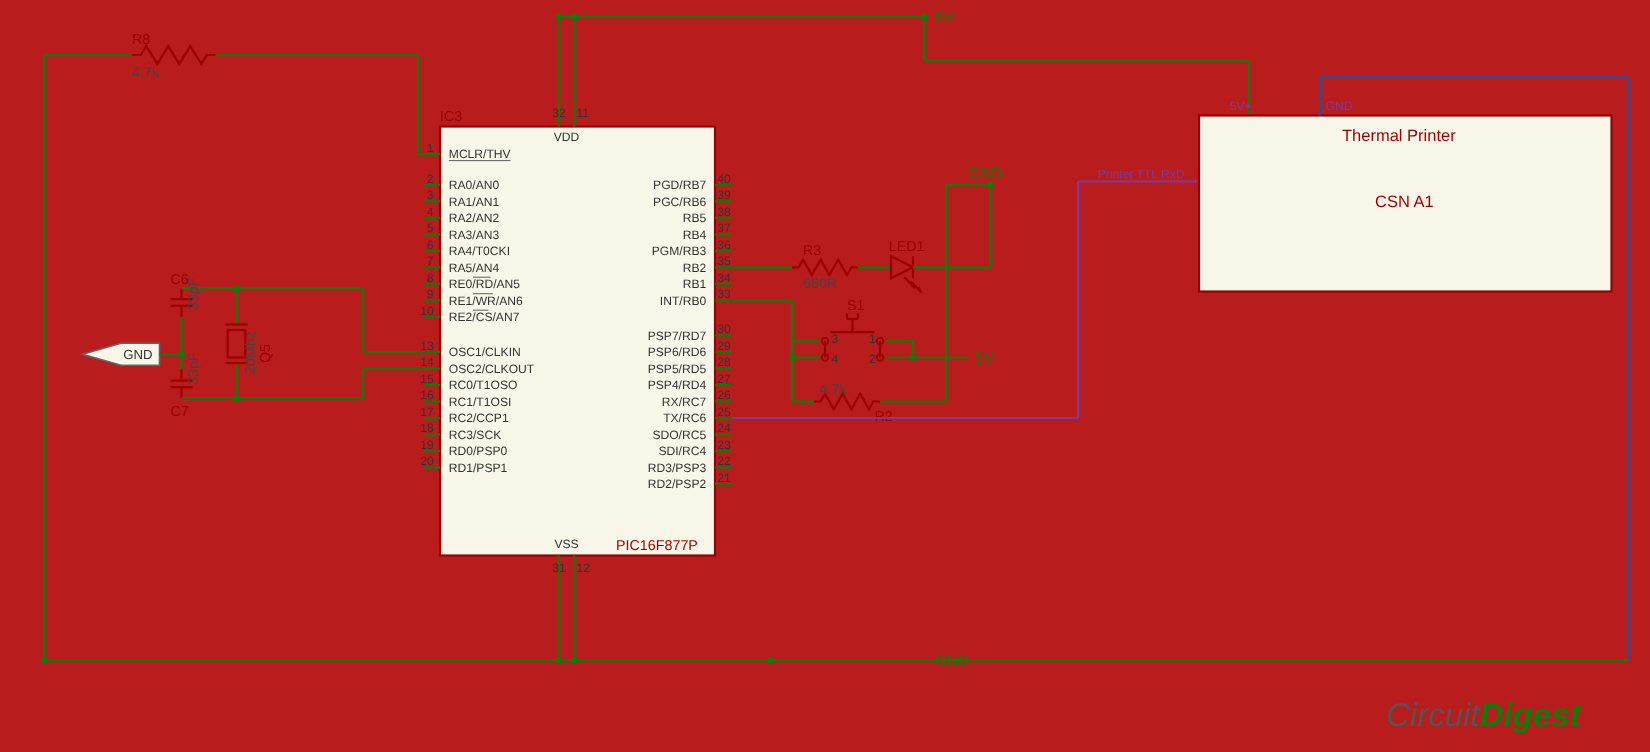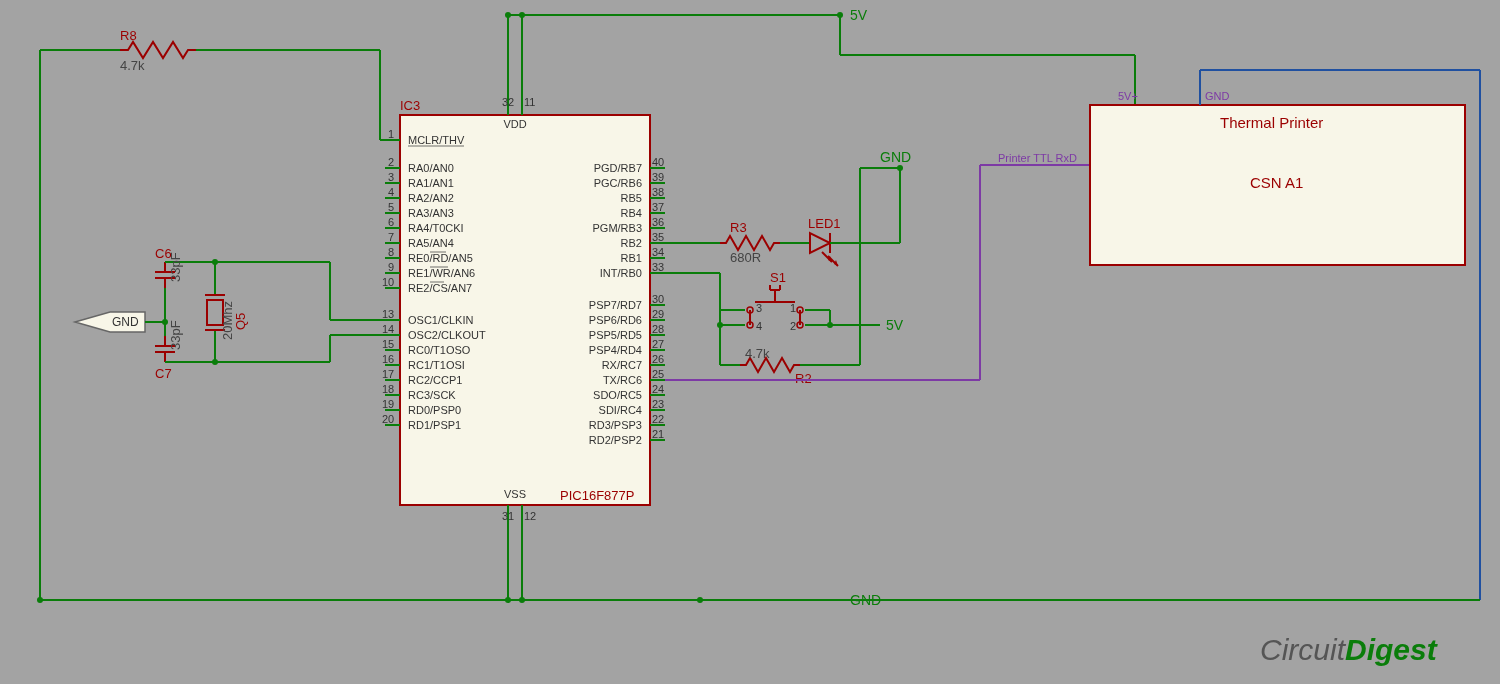--- a/index.html
+++ b/index.html
@@ -8,21 +8,21 @@
     background: #f5f5f5;
     font-family: Arial, sans-serif;
     width: 1500px;
     height: 684px;
     position: relative;
   }
   .canvas {
     position: relative;
     width: 1500px;
     height: 684px;
-    background: #a3a3a3;
+    background: #b91c1c;
   }
   .wire-red { stroke: #9b0000; stroke-width: 2; fill: none; }
   .wire-green { stroke: #0a7d0a; stroke-width: 2; fill: none; }
   .wire-purple { stroke: #7d3aa5; stroke-width: 2; fill: none; }
   .wire-blue { stroke: #2050a0; stroke-width: 2; fill: none; }
   .node { fill: #0a7d0a; }
   .ic-box { fill: #f8f6e8; stroke: #9b0000; stroke-width: 2; }
   .ic-label { font-size: 13px; fill: #9b0000; }
   .ic-pinlabel { font-size: 11px; fill: #333; }
   .comp-label { font-size: 13px; fill: #9b0000; }

